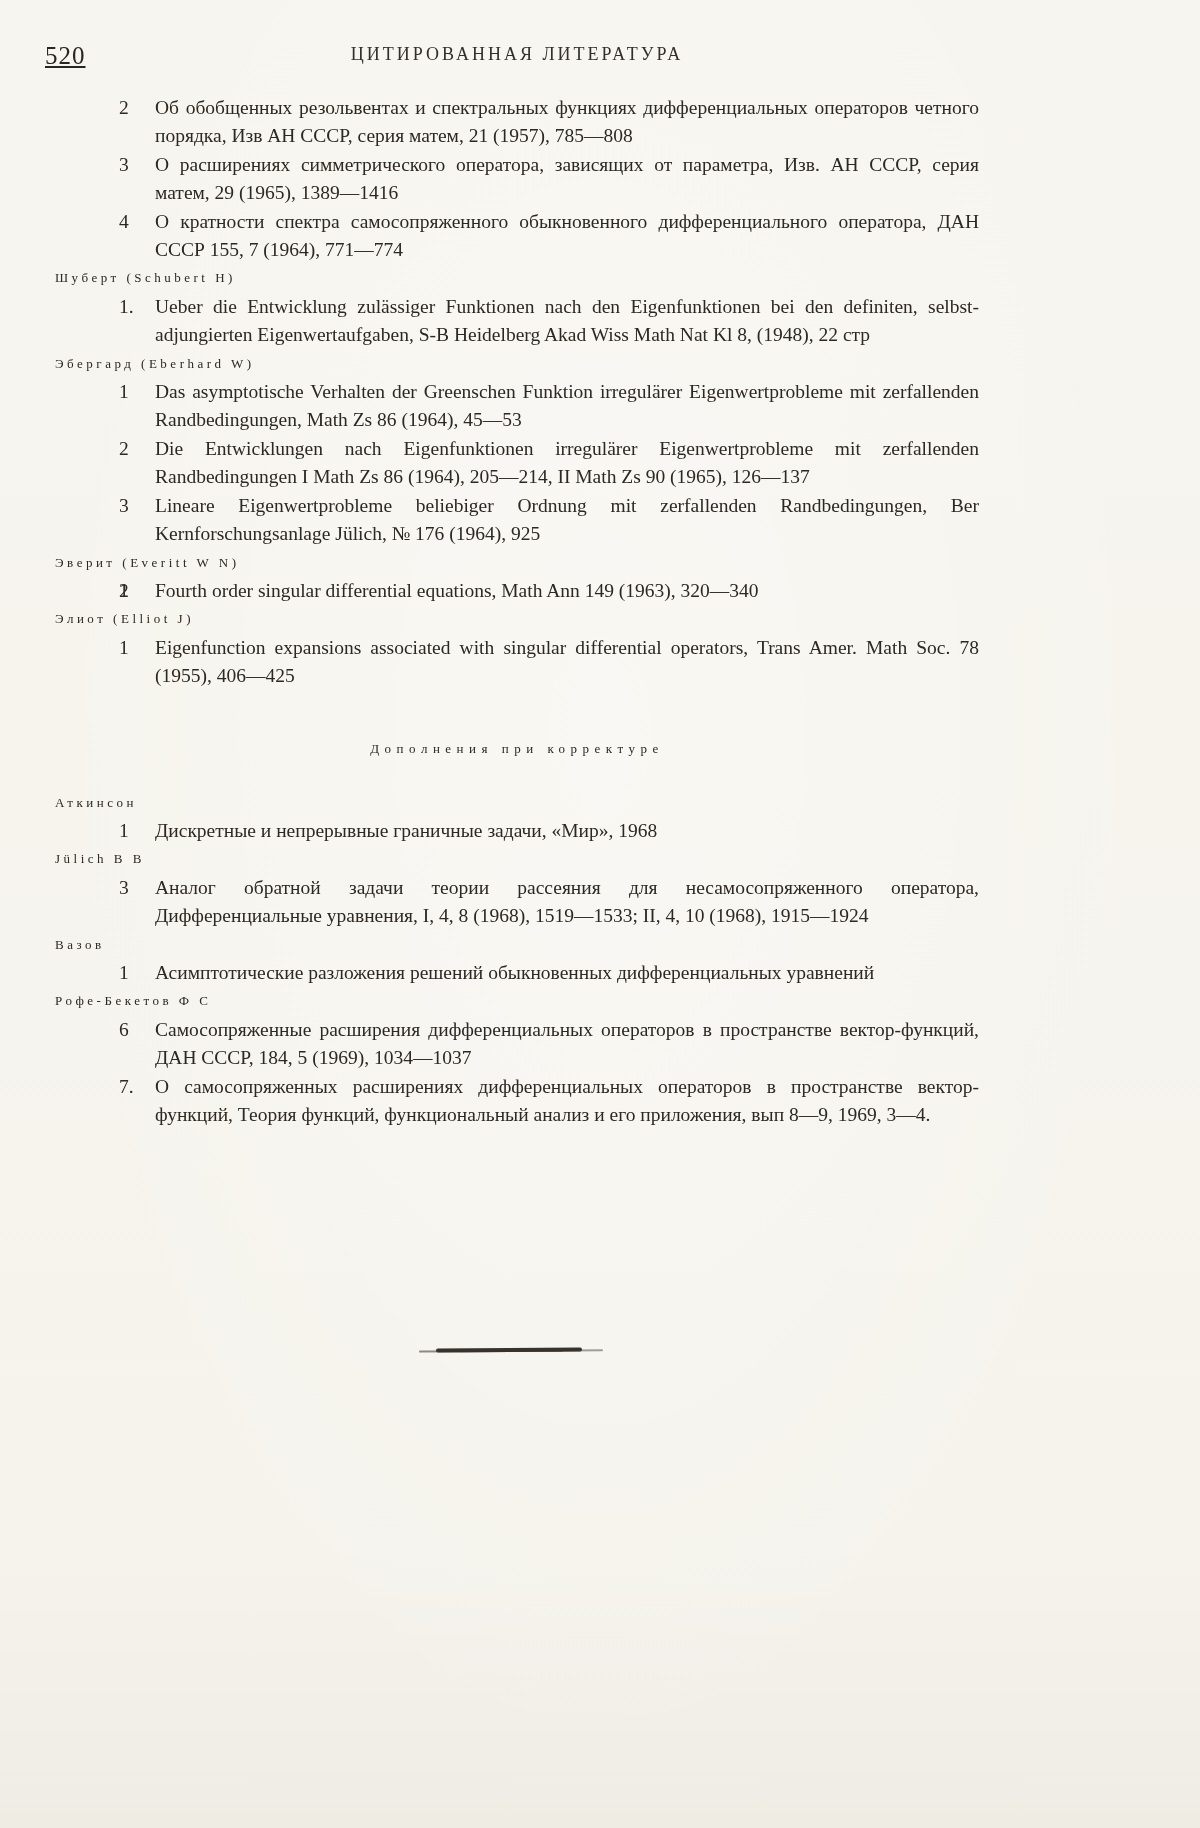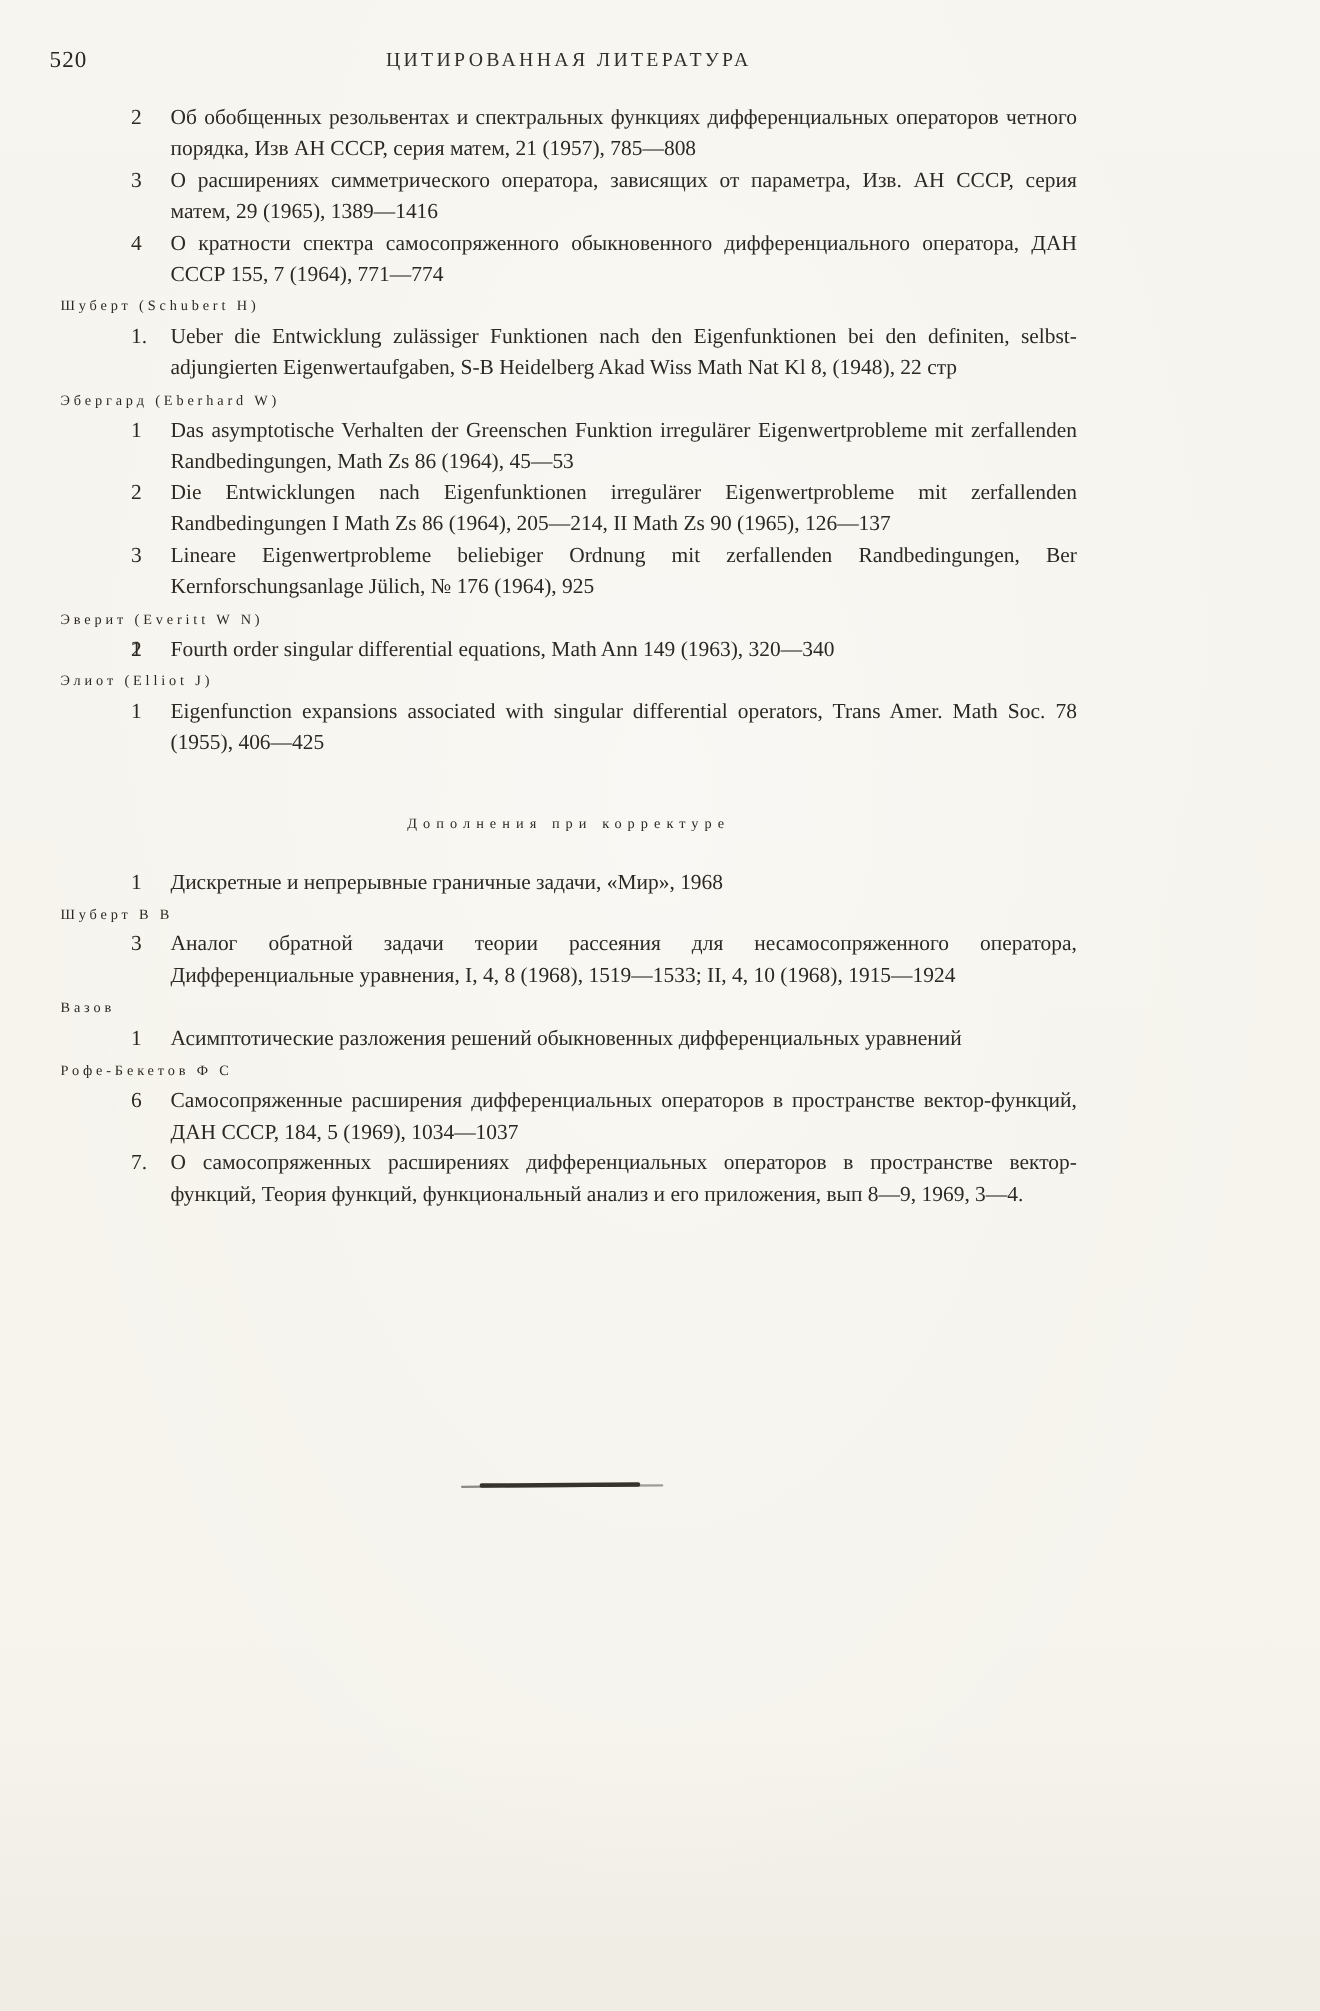--- a/index.html
+++ b/index.html
@@ -23,22 +23,23 @@
   }
   .header-row {
     position: relative;
     height: 32px;
     margin-bottom: 22px;
   }
   .page-num {
     position: absolute;
     left: -10px;
     top: 2px;
-    font-size: 21px;
+    font-size: 25px;
     letter-spacing: 1px;
+    text-decoration: underline;
   }
   .running-title {
     position: absolute;
     left: 0; right: 0;
     top: 4px;
     text-align: center;
     font-size: 18px;
     letter-spacing: 3px;
     color: #33302a;
   }
@@ -146,27 +147,28 @@
 
     <div class="author-line">Элиот (Elliot J)</div>
 
     <div class="bib-item">
       <span class="num">1</span>
       <span class="txt">Eigenfunction expansions associated with singular differential operators, Trans Amer. Math Soc. 78 (1955), 406—425</span>
     </div>
 
     <div class="section-heading">Дополнения при корректуре</div>
 
+    <div class="author-line">Аткинсон</div>
 
     <div class="bib-item">
       <span class="num">1</span>
       <span class="txt">Дискретные и непрерывные граничные задачи, «Мир», 1968</span>
     </div>
 
-    <div class="author-line">Шуберт В В</div>
+    <div class="author-line">Jülich В В</div>
 
     <div class="bib-item">
       <span class="num">3</span>
       <span class="txt">Аналог обратной задачи теории рассеяния для несамосопряженного оператора, Дифференциальные уравнения, I, 4, 8 (1968), 1519—1533; II, 4, 10 (1968), 1915—1924</span>
     </div>
 
     <div class="author-line">Вазов</div>
 
     <div class="bib-item">
       <span class="num">1</span>

